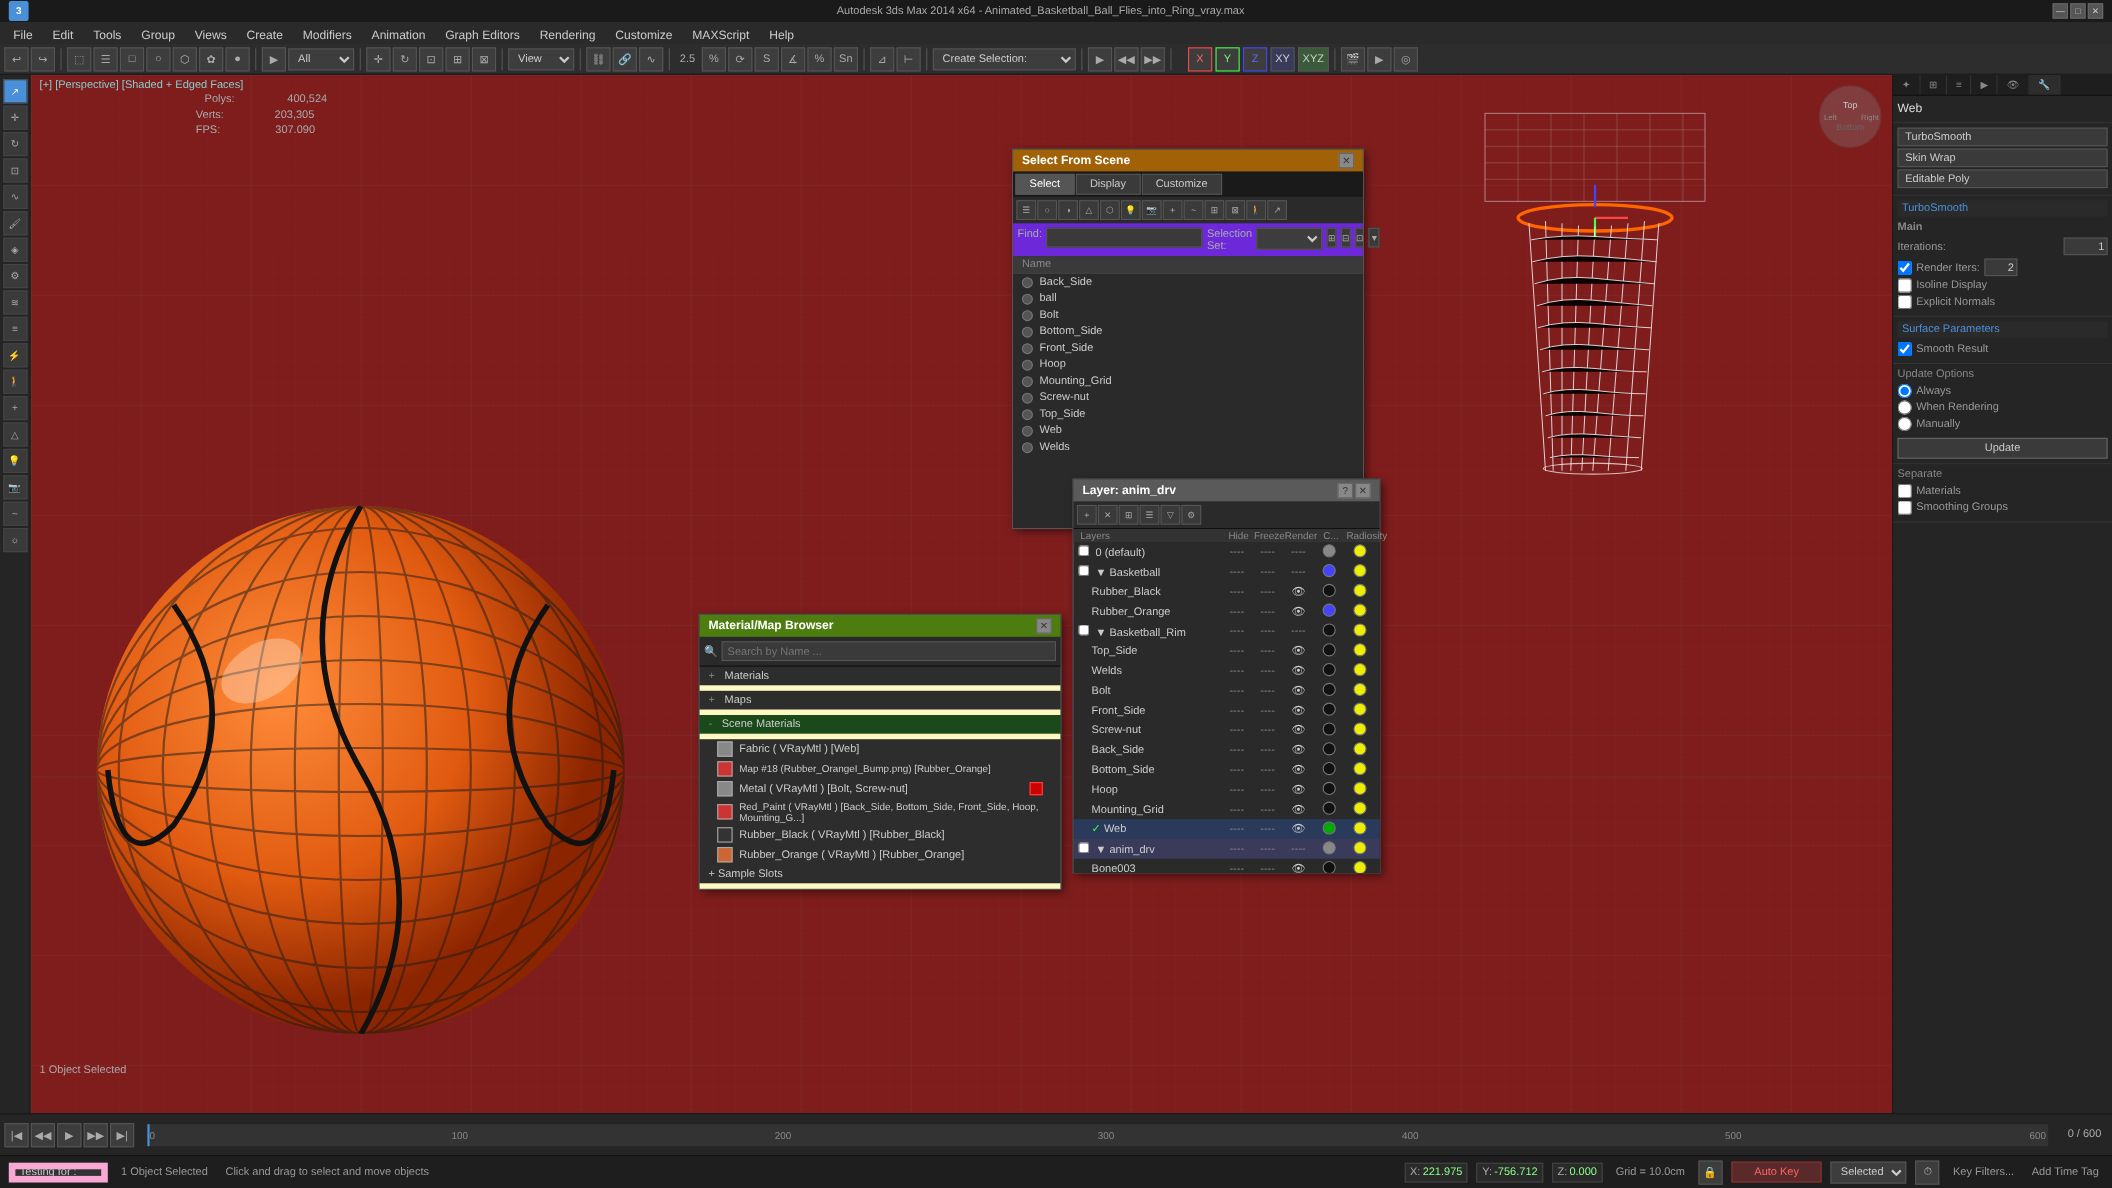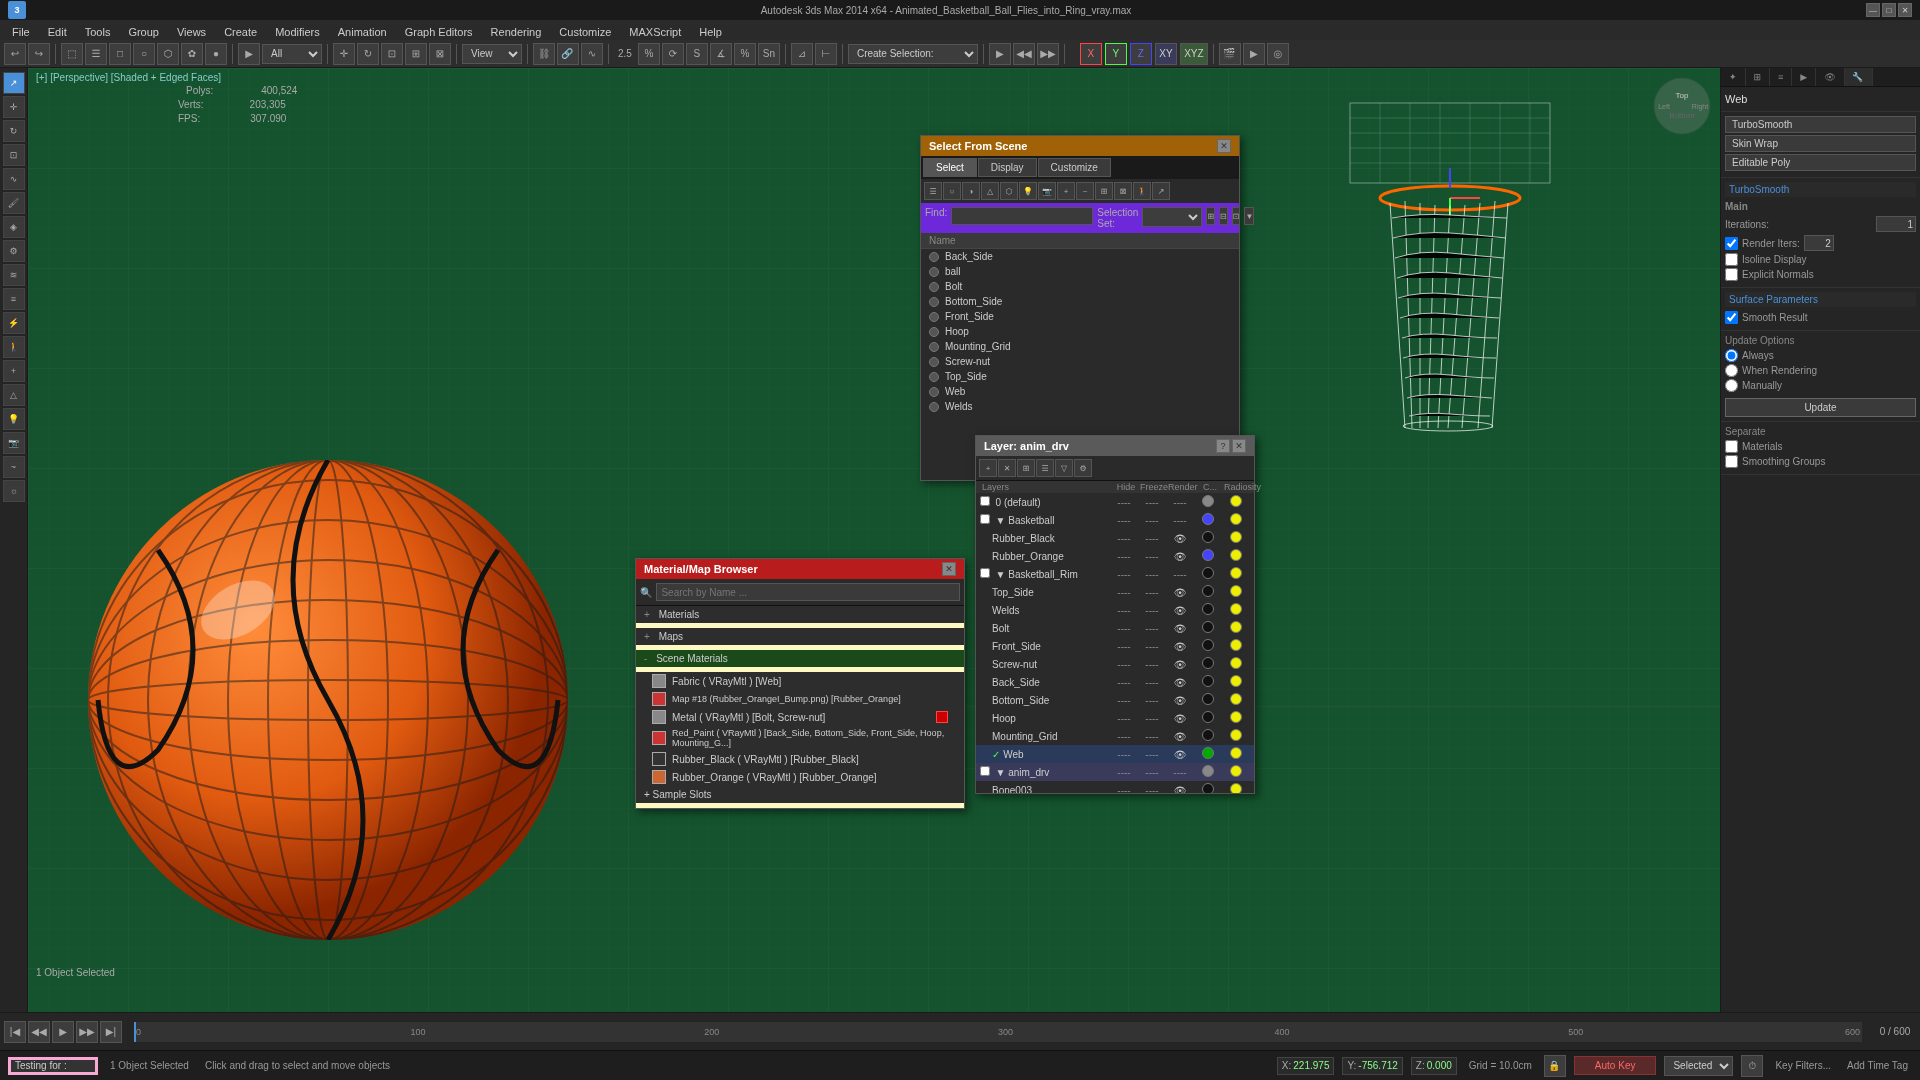--- a/index.html
+++ b/index.html
@@ -172,21 +172,21 @@
       flex: 1;
       background: #4a4a4a;
       position: relative;
       overflow: hidden;
     }
 
     
     #viewport {
       position: absolute;
       top: 0; left: 0; right: 0; bottom: 0;
-      background: #14532d;
+      background: #7f1d1d;
     }
 
     
     #viewport-label {
       position: absolute;
       top: 4px;
       left: 8px;
       color: #8cc;
       font-size: 10px;
       z-index: 10;
@@ -260,21 +260,21 @@
       z-index: 100;
     }
     .status-item {
       font-size: 10px;
       color: #999;
       padding: 0 4px;
     }
     .status-input {
       height: 18px;
       background: #333;
-      border: 3px solid #f9a8d4;
+      border: 6px solid #f9a8d4;
       color: #ccc;
       font-size: 10px;
       padding: 0 4px;
       width: 80px;
     }
     .status-coord {
       height: 18px;
       background: #2a2a2a;
       border: 1px solid #444;
       color: #8f8;
@@ -509,21 +509,21 @@
       flex-shrink: 0;
     }
 
     
     #material-browser {
       top: 558px;
       left: 635px;
       width: 330px;
     }
     #material-browser .dialog-titlebar {
-      background: #b91c1c;
+      background: #4d7c0f;
     }
     .material-search {
       display: flex;
       align-items: center;
       padding: 4px;
       background: #2a2a2a;
       gap: 4px;
       border-bottom: 1px solid #111;
     }
     .material-search-icon {

